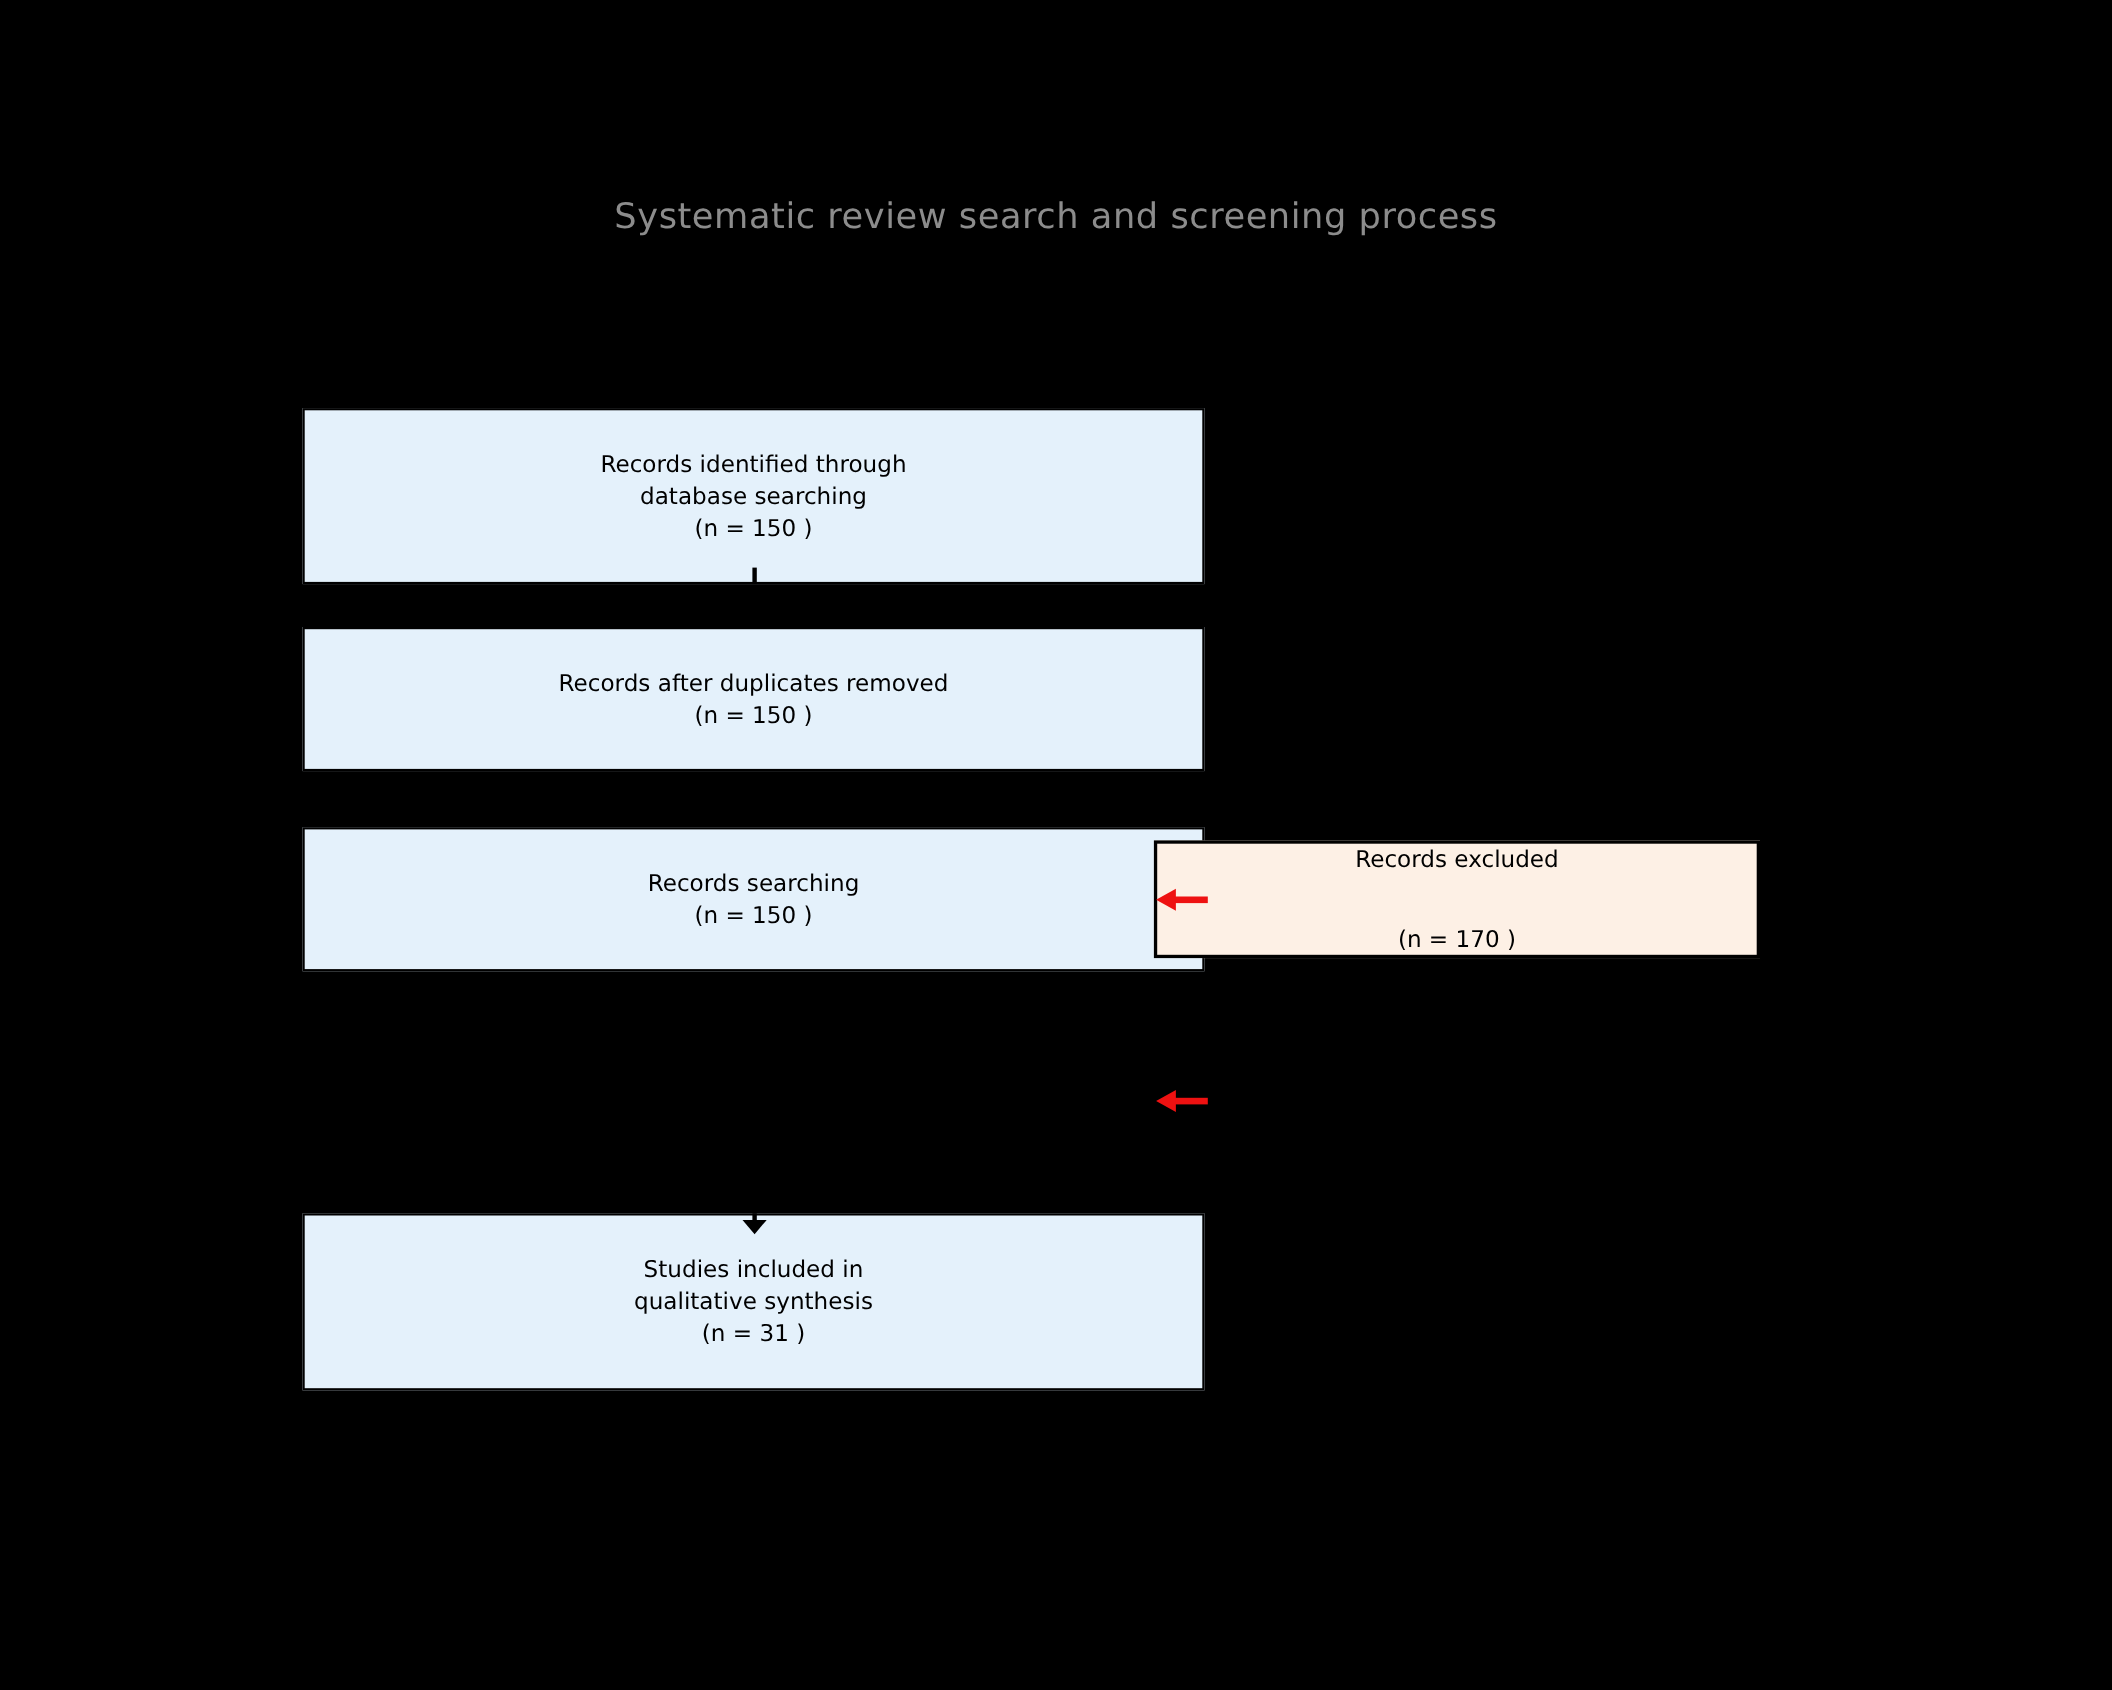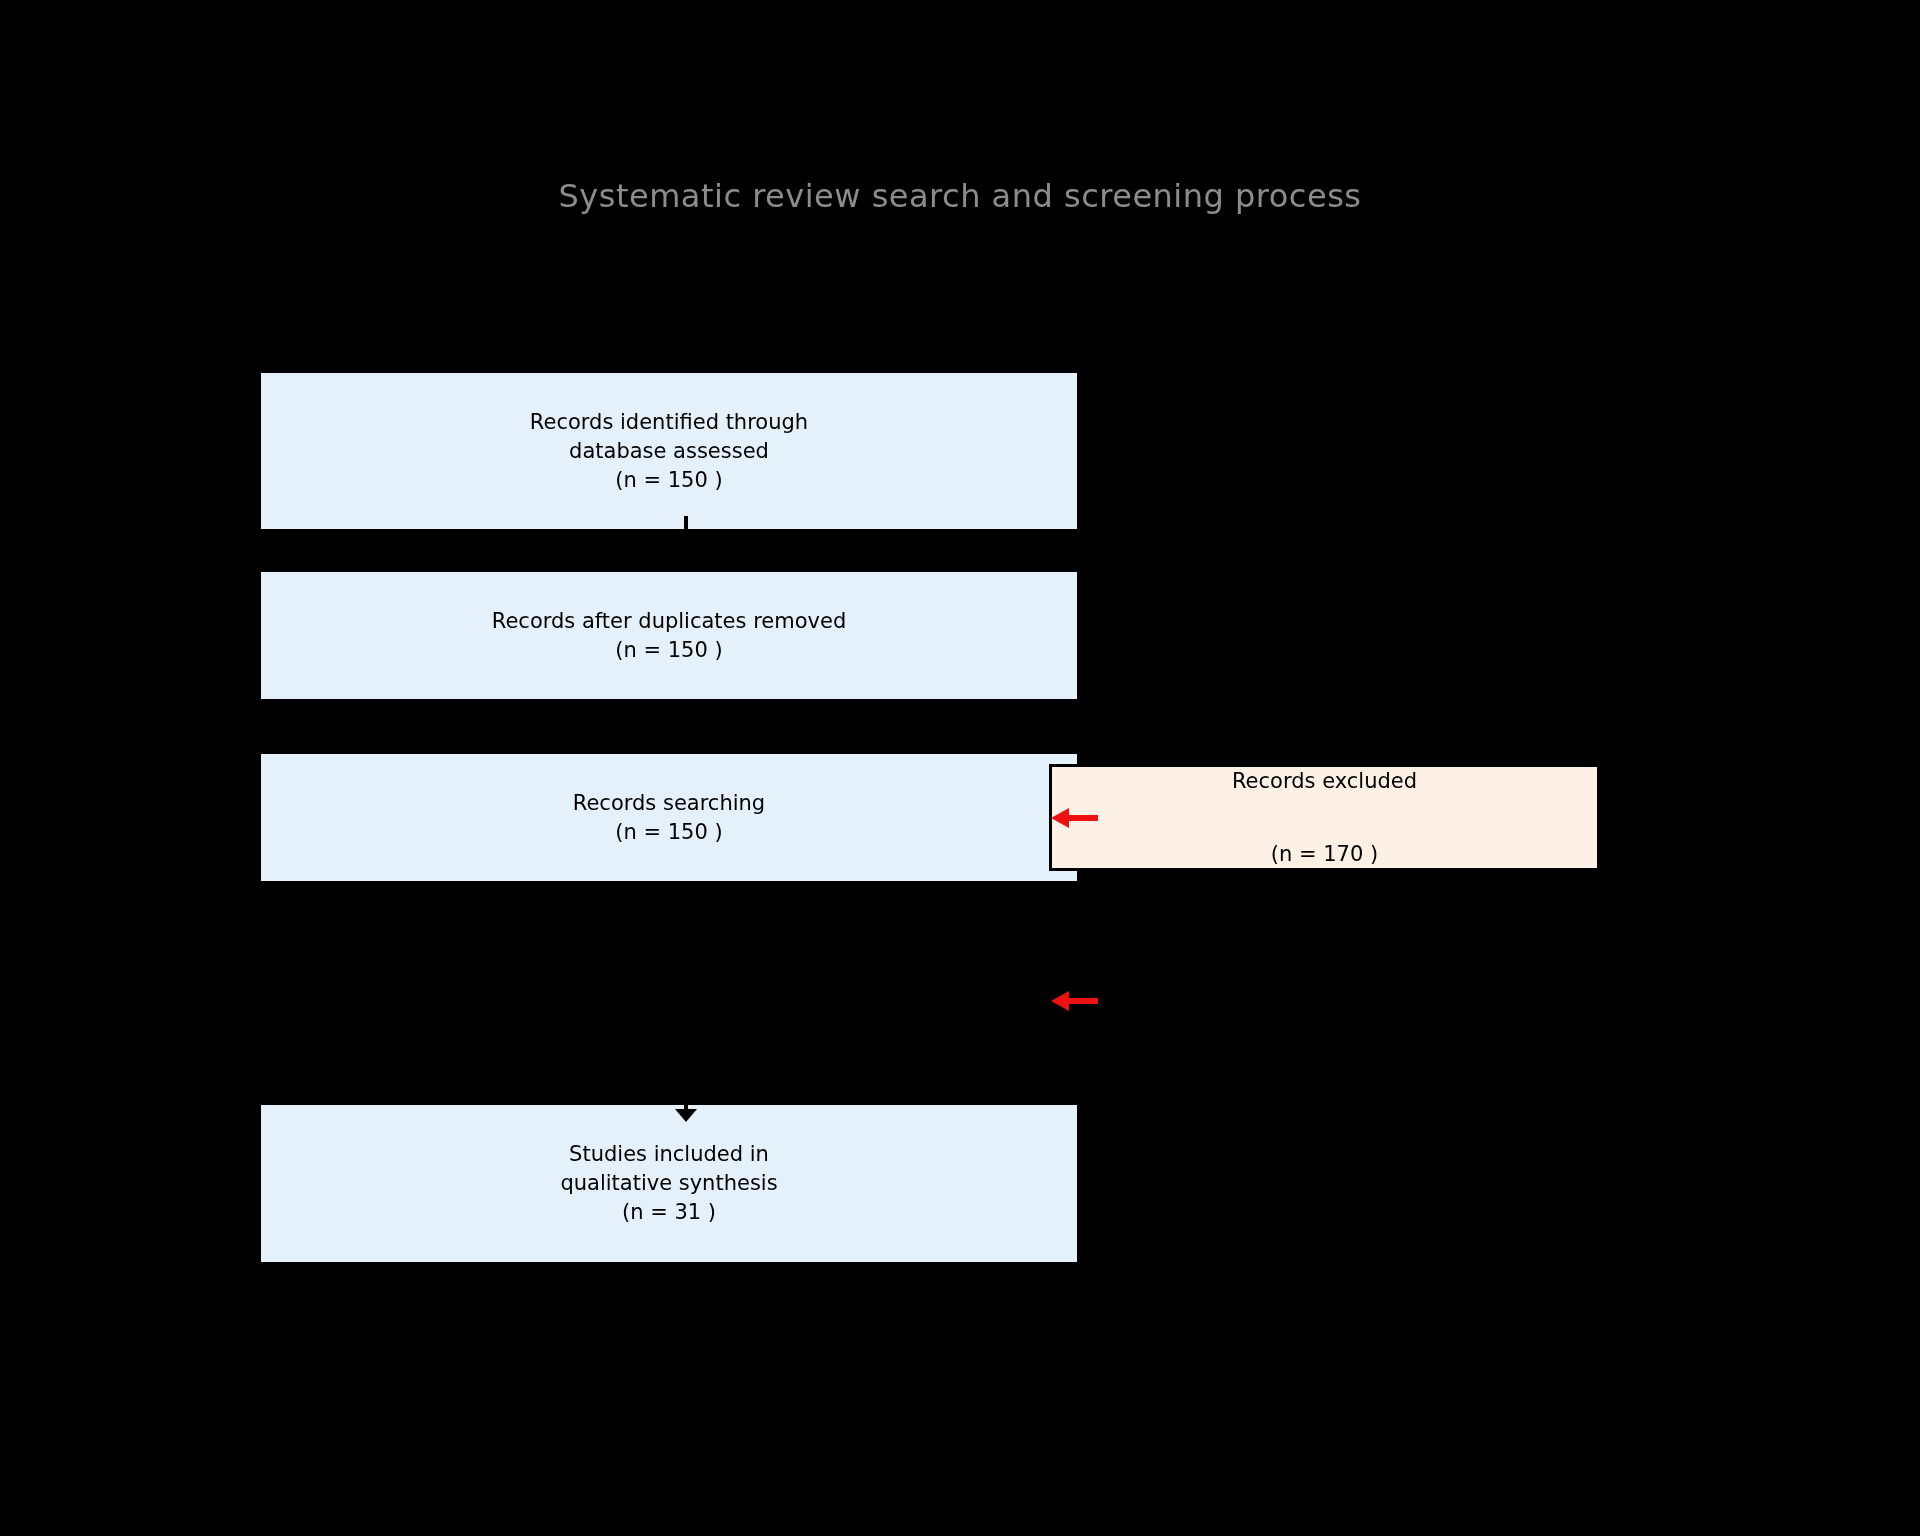--- a/index.html
+++ b/index.html
@@ -36,21 +36,21 @@
     display: flex;
     flex-direction: column;
     justify-content: center;
     align-items: center;
     text-align: center;
     font-size: 21px;
     line-height: 29px;
     color: var(--text, #000000);
   }
   .box.process {
-    left: 259px;
+    left: 275px;
     width: 820px;
     background: var(--process-box-fill, #e4f1fb);
     border: 2px solid var(--border, #000000);
     z-index: 0;
     text-align: right;
   }
   .box.excluded {
     left: 1049px;
     width: 551px;
     background: var(--excluded-box-fill, #fdf0e5);
@@ -110,21 +110,21 @@
 </style>
 </head>
 <body>
 
 <div class="canvas">
 
   <div class="diagram-title">Systematic review search and screening process</div>
 
   <div class="box process" style="top:371px;height:160px;">
     <div>Records identified through</div>
-    <div>database assessed</div>
+    <div>database searching</div>
     <div>(n = 150 )</div>
   </div>
 
   <div class="box process" style="top:570px;height:131px;">
     <div>Records after duplicates removed</div>
     <div>(n = 150 )</div>
   </div>
 
   <div class="box process" style="top:752px;height:131px;">
     <div>Records searching</div>

